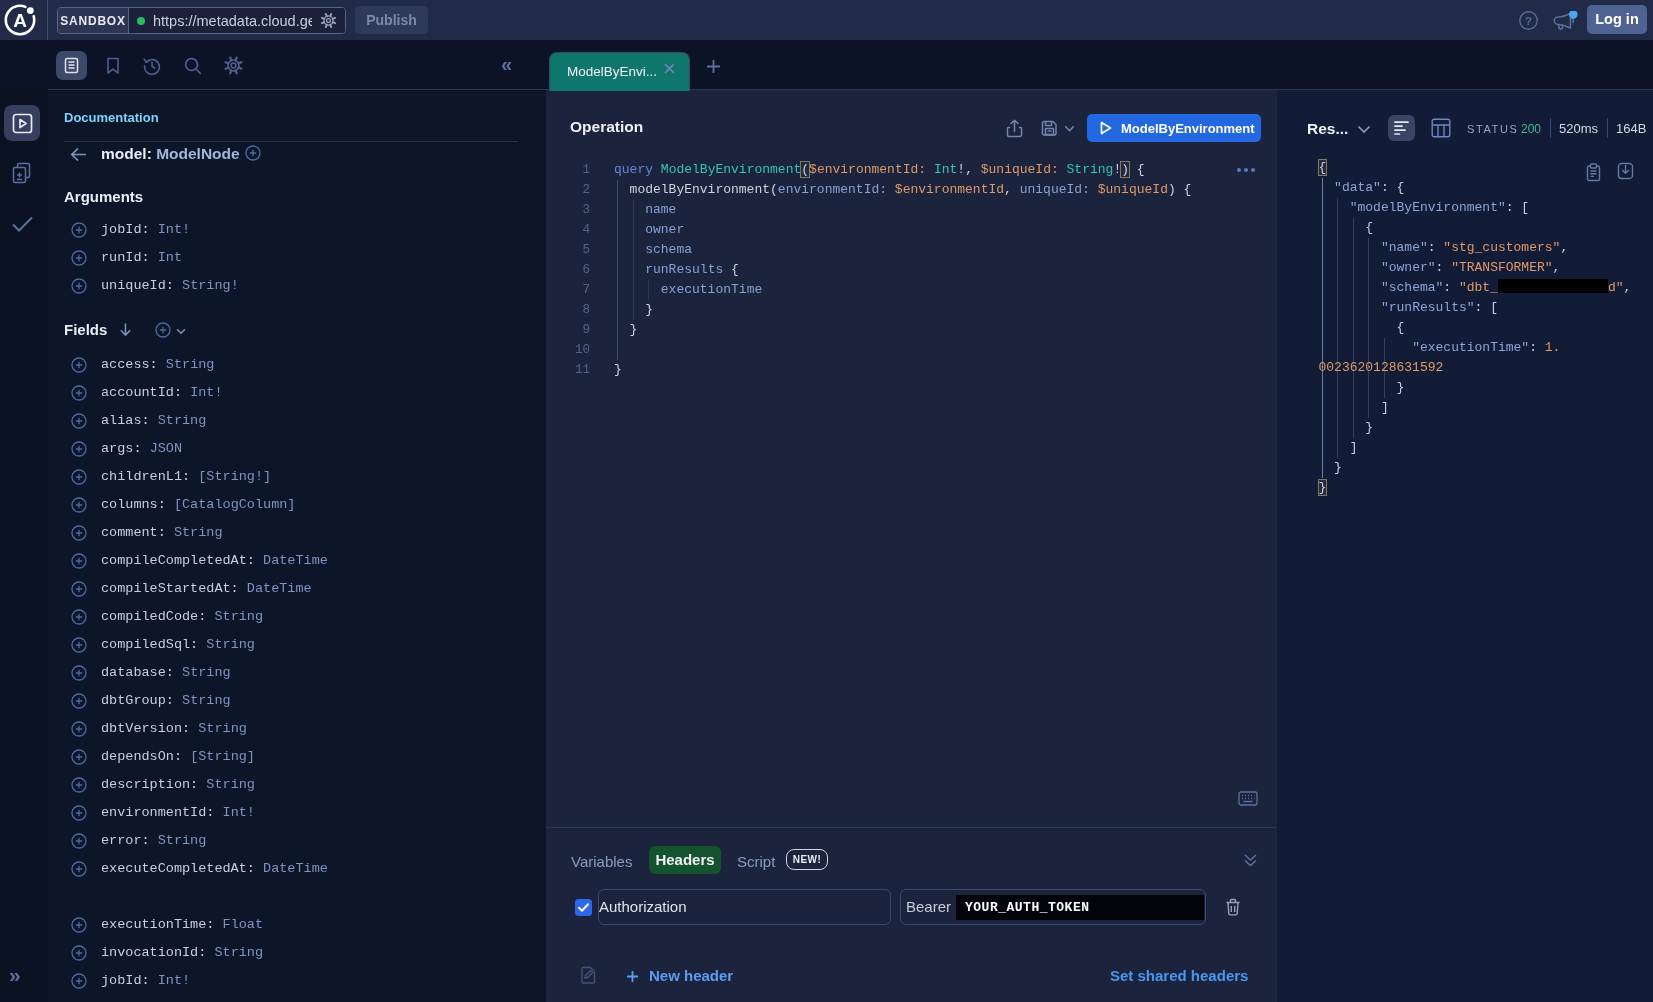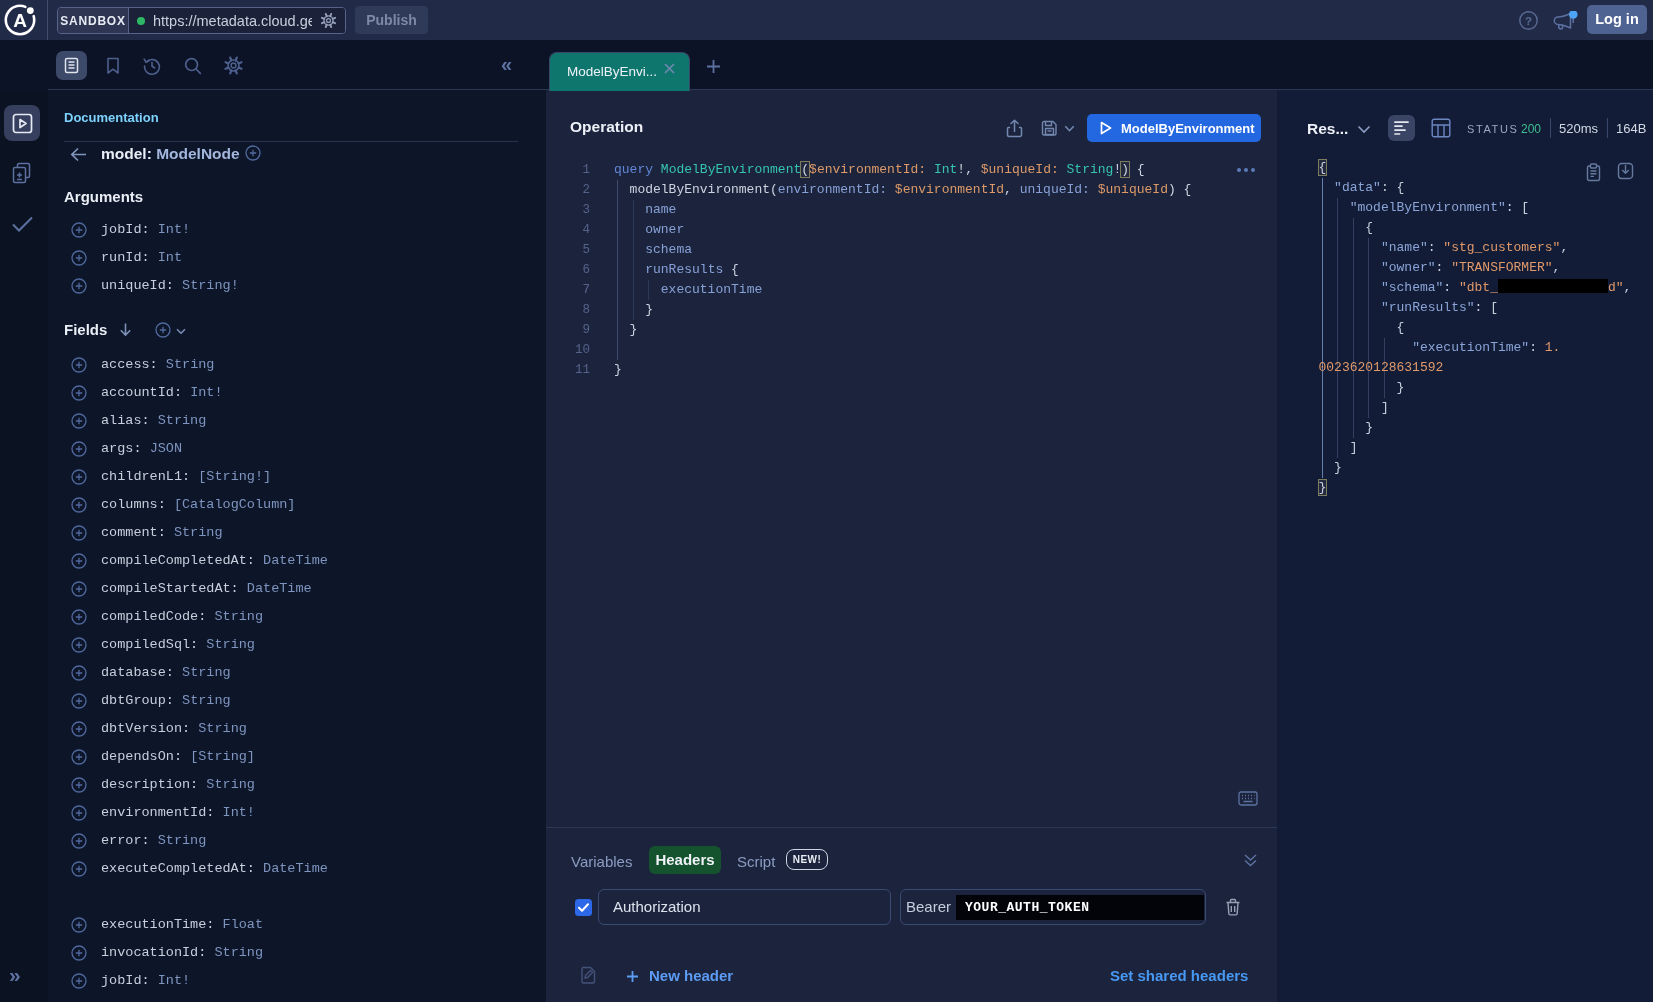--- a/index.html
+++ b/index.html
@@ -33,21 +33,21 @@
 #gutter{position:absolute;left:0;top:70px;width:44px;text-align:right;color:#55628a;font-size:12.5px;line-height:20px;font-family:"Liberation Mono",monospace}
 #code{position:absolute;left:68px;top:70px;font-size:13px;line-height:20px;font-family:"Liberation Mono",monospace;color:#ccd3e0;white-space:pre}
 .kw{color:#6186d8}.op{color:#35c4ae}.vr{color:#dd9a68}.fld{color:#86a0d6}
 .bb{border:1px solid #7b7d5e;margin:-1px;background:#232a40}
 .ig{position:absolute;width:1px;background:#2c3a58}
 #midline{position:absolute;left:0;top:737px;width:731px;height:1px;background:#2b3854}
 #hchip{position:absolute;left:103px;top:756px;width:72px;height:28px;background:#14532d;border-radius:6px;color:#f0f3f8;font-size:15px;font-weight:bold;text-align:center;line-height:28px}
 .btab{position:absolute;top:763px;font-size:15px;color:#8b9cc2}
 #newbadge{position:absolute;left:240px;top:759px;width:42px;height:21px;border:1px solid #cdd4e2;border-radius:8px;color:#e8ecf3;font-size:10px;font-weight:bold;letter-spacing:.5px;text-align:center;line-height:20px}
 #cb{position:absolute;left:29px;top:809px;width:17px;height:17px;background:#2d68e8;border-radius:3.5px}
-#inp1{position:absolute;left:52px;top:799px;width:293px;height:36px;border:1px solid #394a73;border-radius:6px;color:#dde3ee;font-size:15px;line-height:34px;padding-left:14px}
+#inp1{position:absolute;left:52px;top:799px;width:293px;height:36px;border:1px solid #394a73;border-radius:6px;color:#dde3ee;font-size:15px;line-height:34px;}
 #inp2{position:absolute;left:354px;top:799px;width:306px;height:36px;border:1px solid #394a73;border-radius:6px;color:#c4cddd;font-size:15px;line-height:34px;padding-left:5px}
 #tok{position:absolute;left:55px;top:5px;width:248px;height:25px;background:#020409;color:#fff;font-family:"Liberation Mono",monospace;font-size:13px;font-weight:bold;letter-spacing:.5px;line-height:25px;padding-left:9px}
 #newhdr{position:absolute;left:103px;top:877px;color:#5c9cf5;font-size:15px;font-weight:600}
 #setshared{position:absolute;left:564px;top:877px;color:#4798f2;font-size:15px;font-weight:bold}
 #resp{position:absolute;left:1277px;top:90px;width:376px;height:912px;background:#121c36}
 #restitle{position:absolute;left:30px;top:30px;font-size:15.5px;font-weight:bold;color:#edf0f6}
 #fchip{position:absolute;left:111px;top:25px;width:27px;height:26px;background:#3a4565;border-radius:6px}
 #status{position:absolute;left:190px;top:33px;font-size:11px;color:#9aa5c0;letter-spacing:1.6px}
 #s200{position:absolute;left:244px;top:32px;font-size:12px;color:#3fbe90}
 .vdiv{position:absolute;top:28px;width:1px;height:20px;background:#39476b}

